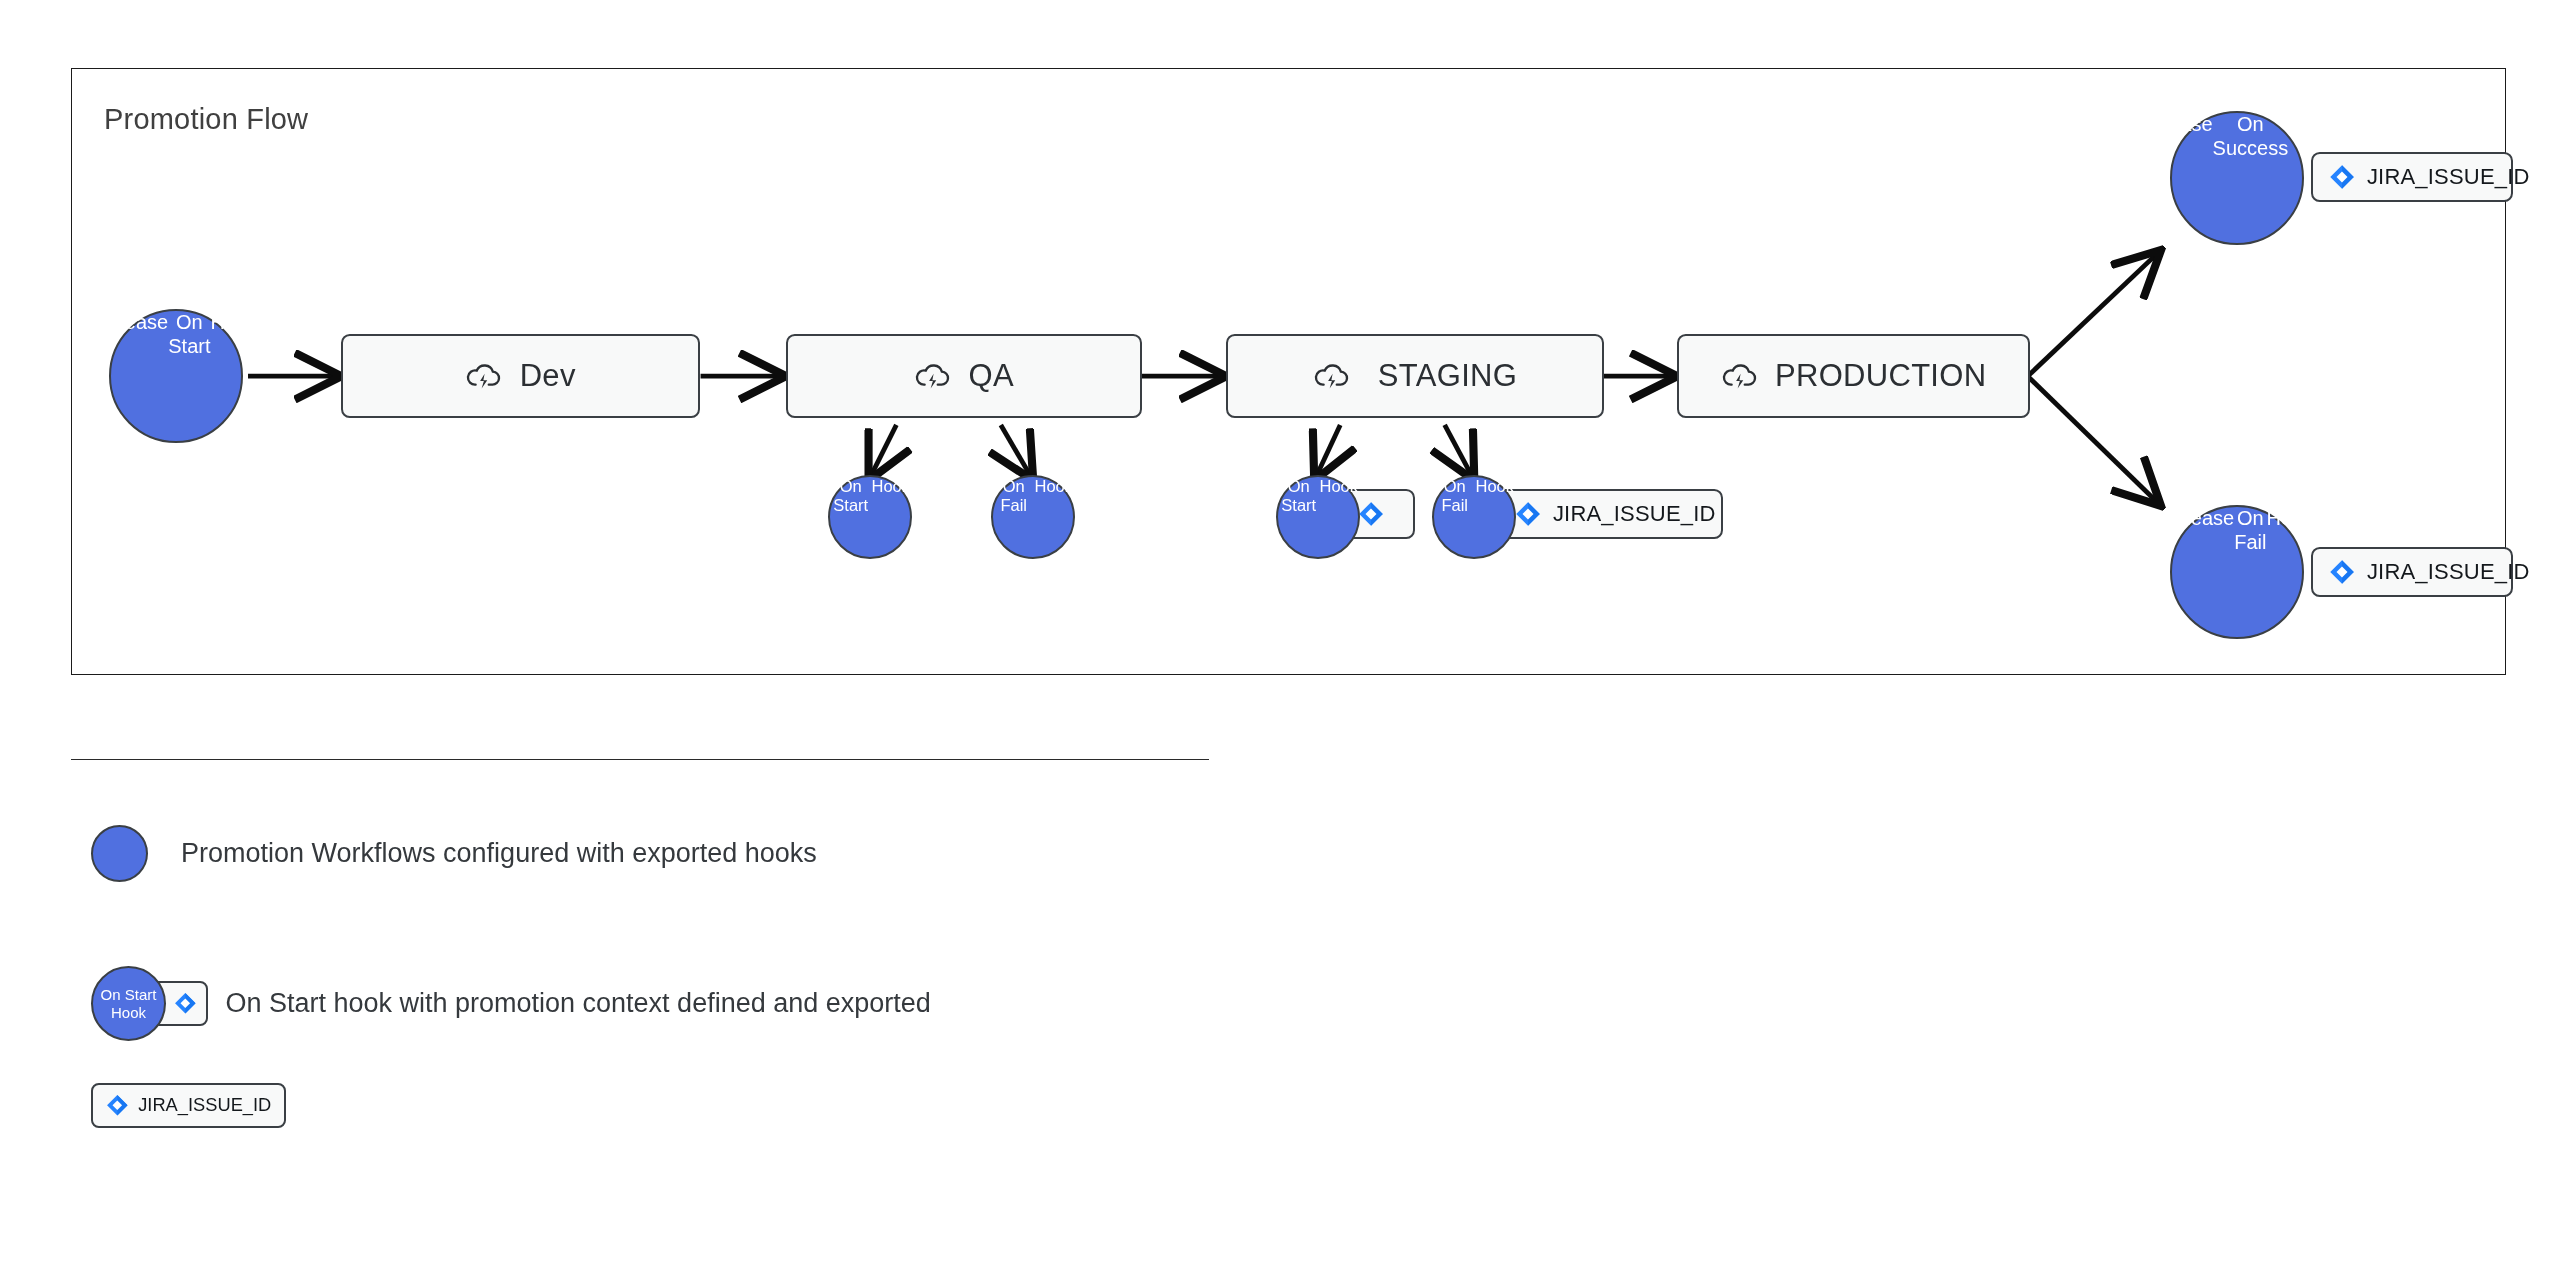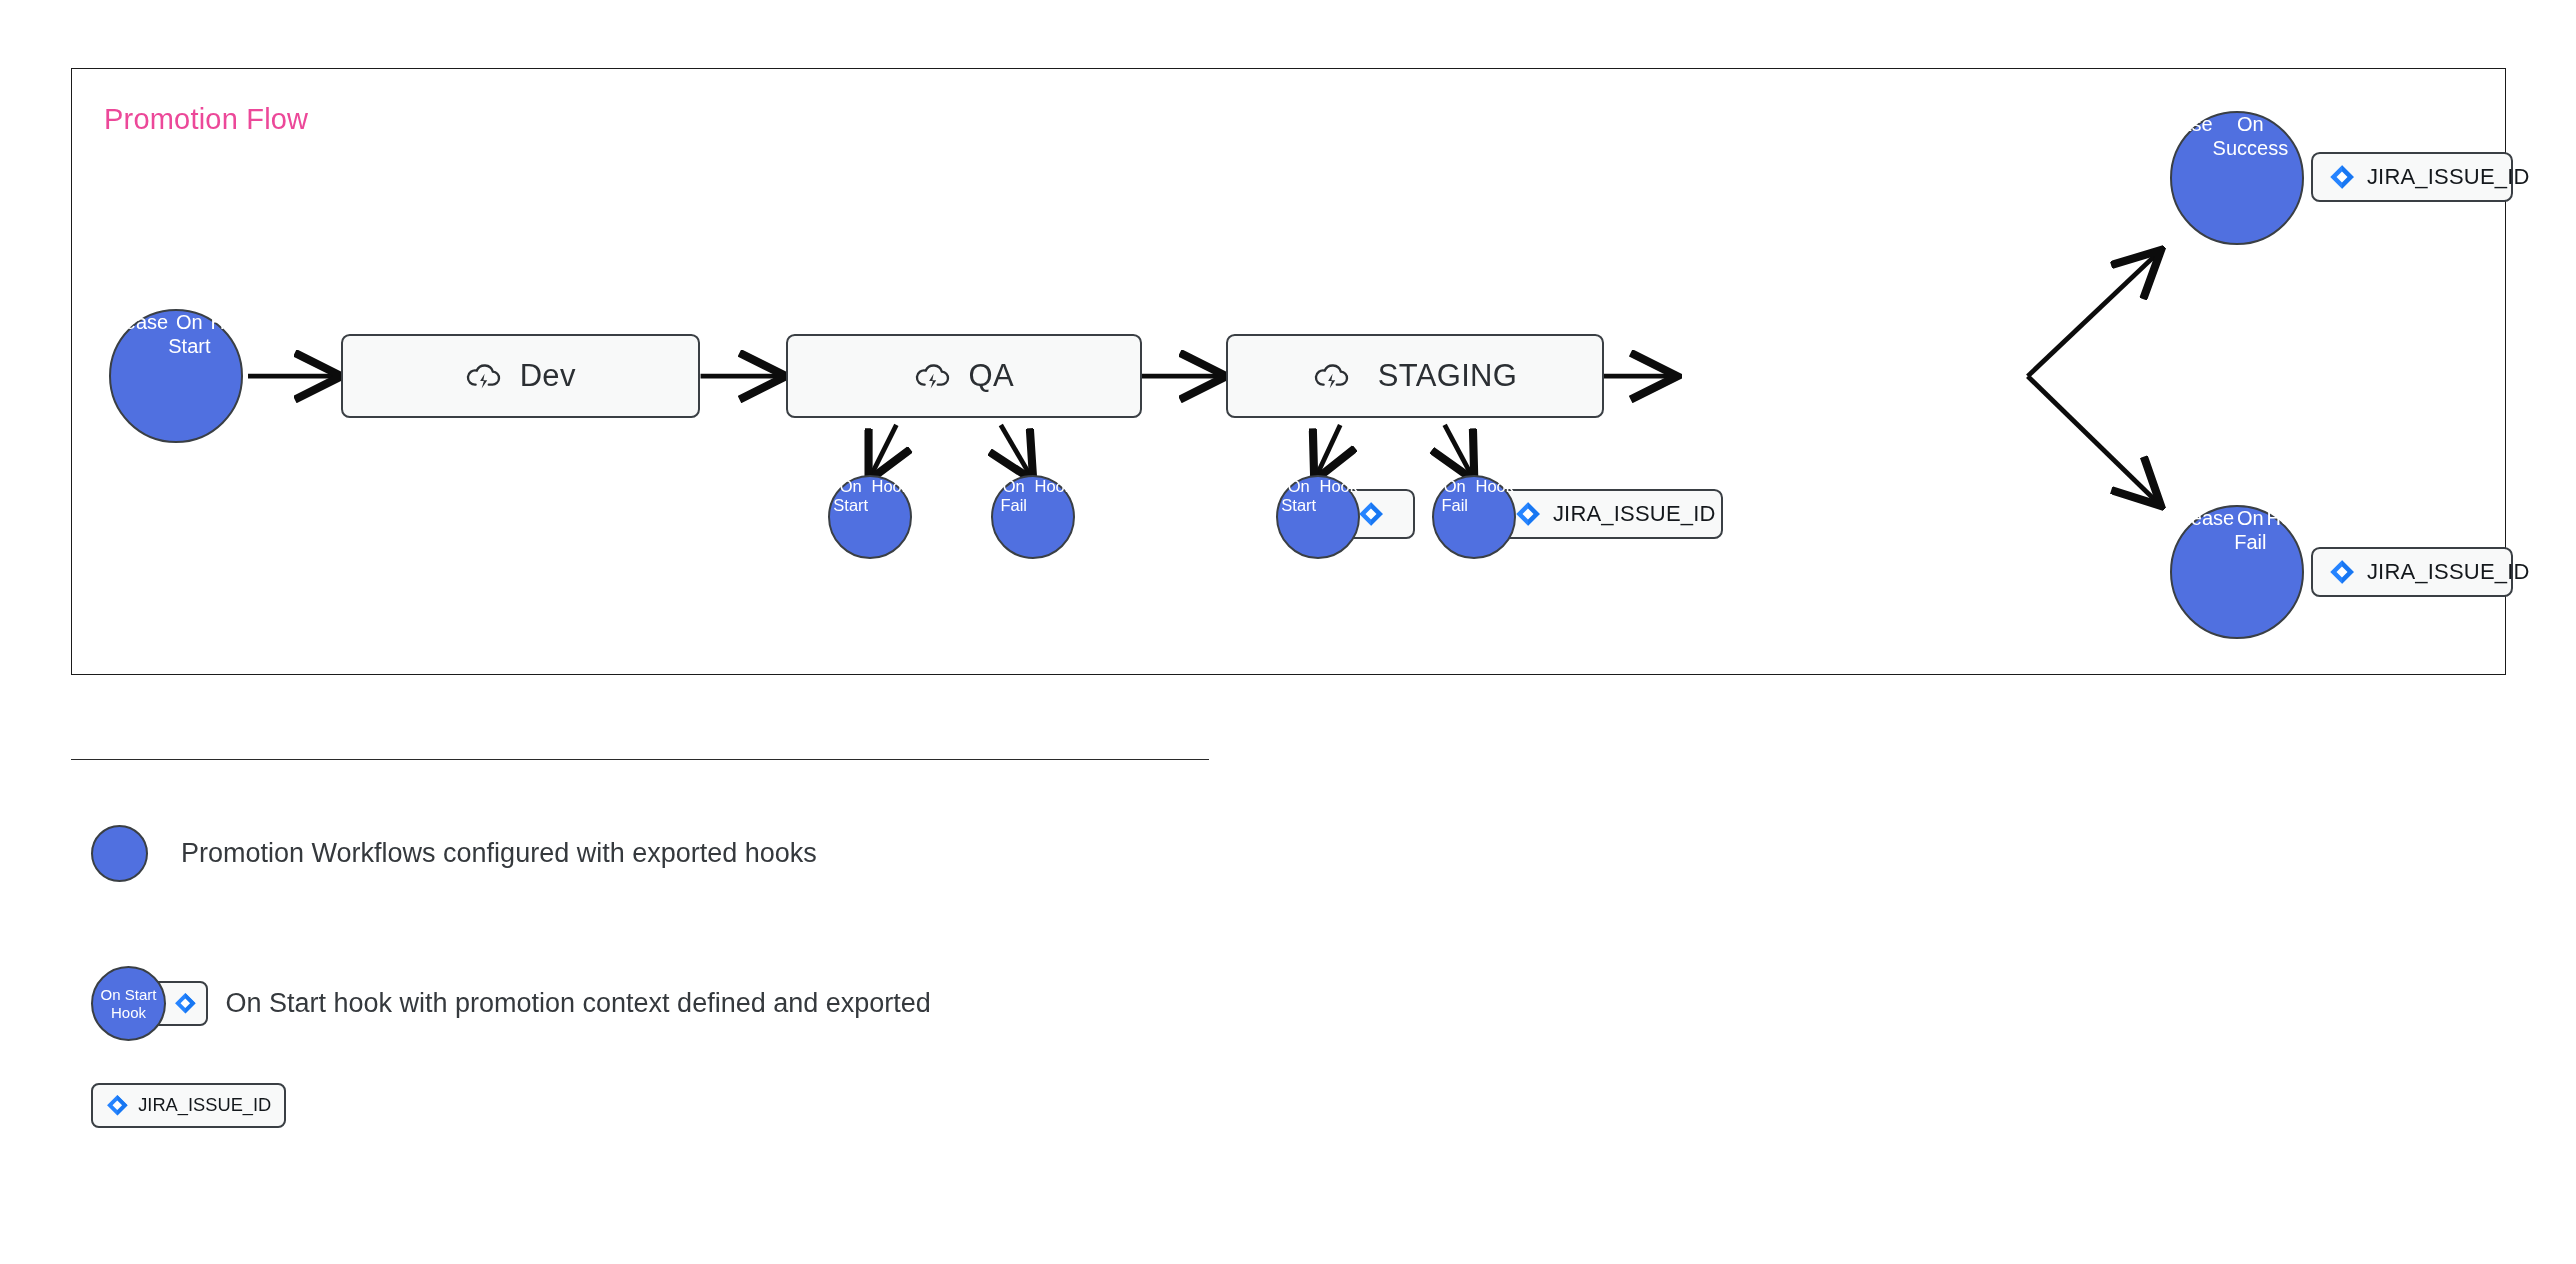--- a/index.html
+++ b/index.html
@@ -16,21 +16,21 @@
     position: absolute;
     left: 71px; top: 68px;
     width: 2435px; height: 607px;
     border: 1.7px solid #1b1b1b;
     background: #ffffff;
   }
   .panel-title {
     position: absolute;
     left: 104px; top: 103px;
     font-size: 29px;
-    color: #ec4899;
+    color: #404040;
     letter-spacing: 0.2px;
     white-space: nowrap;
   }
 
   
   .edges {
     position: absolute; left: 0; top: 0;
     width: 2576px; height: 1265px;
     pointer-events: none;
   }
@@ -198,20 +198,27 @@
   </div>
 
   <div class="stagebox" style="left:1226px; top:334px; width:378px;gap:28px;">
     <svg class="cloud-icon" viewBox="0 0 48 40">
       <path d="M13.5,31.5 A9.5,9.5 0 1 1 15,12.8 A11.5,11.5 0 0 1 36.5,14.2 A8.6,8.6 0 0 1 35.5,31.5 L31,31.5" fill="none" stroke="#2b2f33" stroke-width="3.1" stroke-linecap="round"></path>
       <path d="M25.5,17 L19.5,26.5 L24.5,26.5 L21.5,36.5 L29,25.5 L23.8,25.5 Z" fill="#2b2f33"></path>
     </svg>
     <span class="label">STAGING</span>
   </div>
 
+  <div class="stagebox" style="left:1677px; top:334px; width:353px;">
+    <svg class="cloud-icon" viewBox="0 0 48 40">
+      <path d="M13.5,31.5 A9.5,9.5 0 1 1 15,12.8 A11.5,11.5 0 0 1 36.5,14.2 A8.6,8.6 0 0 1 35.5,31.5 L31,31.5" fill="none" stroke="#2b2f33" stroke-width="3.1" stroke-linecap="round"></path>
+      <path d="M25.5,17 L19.5,26.5 L24.5,26.5 L21.5,36.5 L29,25.5 L23.8,25.5 Z" fill="#2b2f33"></path>
+    </svg>
+    <span class="label">PRODUCTION</span>
+  </div>
 
   <div class="hook mid" style="left:828px; top:475px;">
     <span>On Start</span>
     <span>Hook</span>
   </div>
 
   <div class="hook mid" style="left:991px; top:475px;">
     <span>On Fail</span>
     <span>Hook</span>
   </div>

